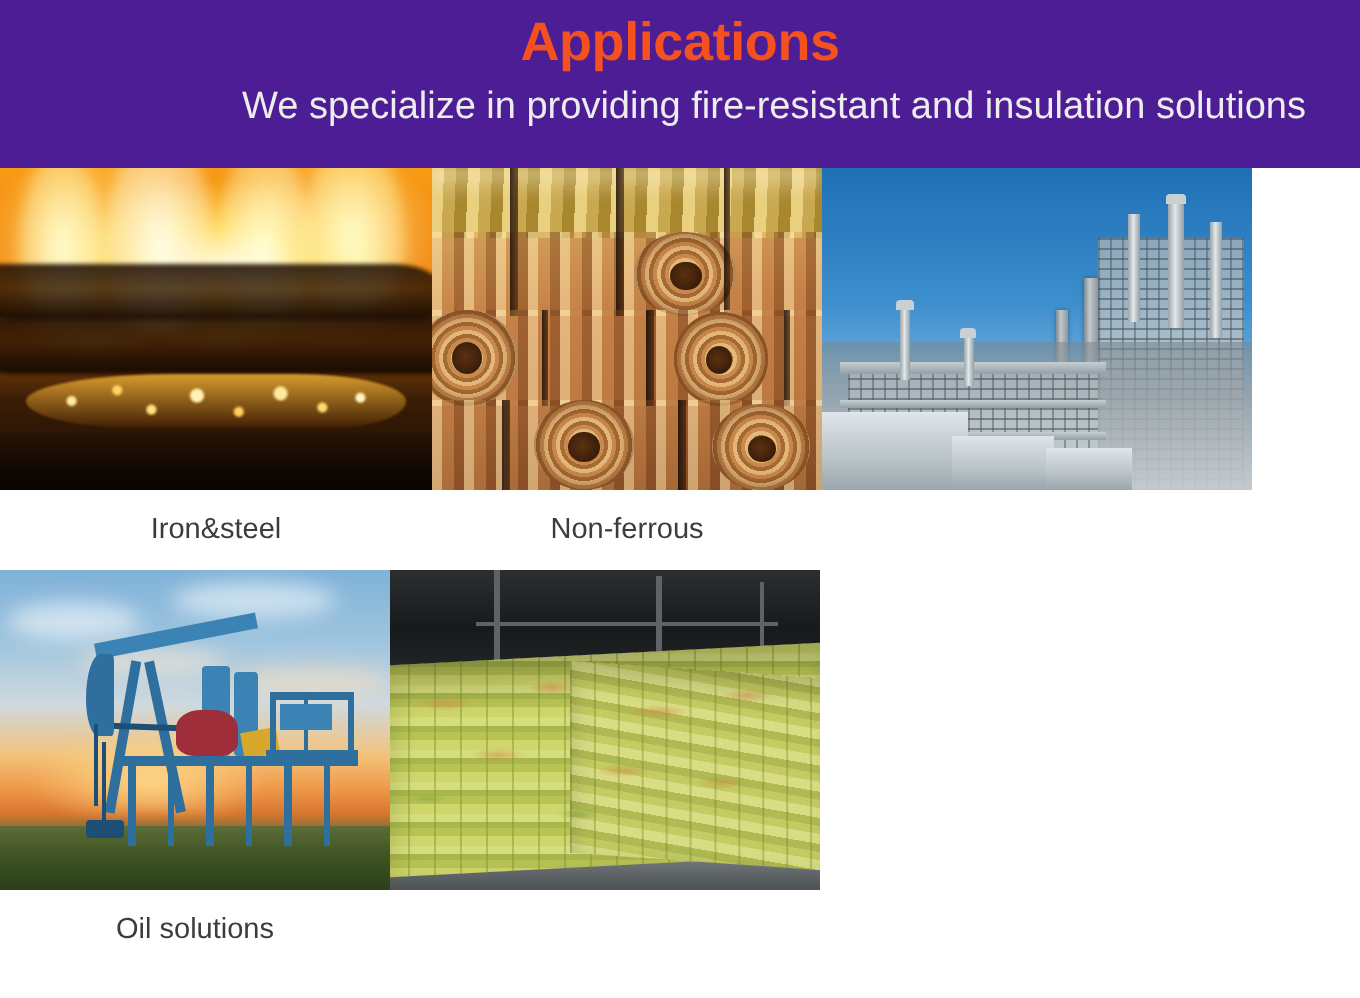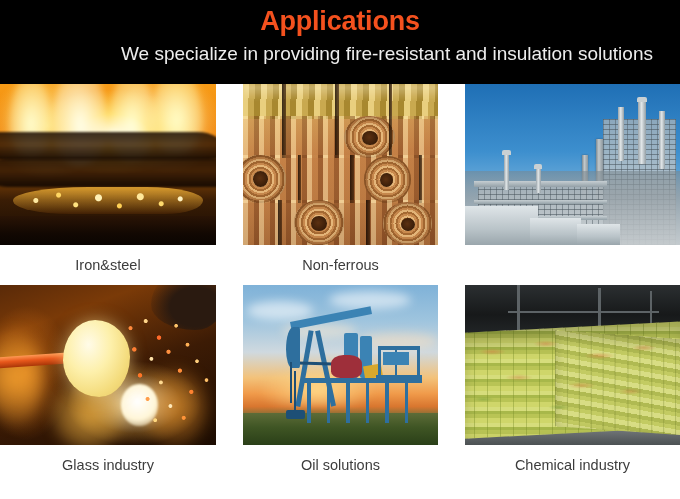--- a/index.html
+++ b/index.html
@@ -12,21 +12,21 @@
     height: 499px;
     overflow: hidden;
     font-family: "Liberation Sans", sans-serif;
     -webkit-font-smoothing: antialiased;
   }
 
   
   .header {
     width: 680px;
     height: 84px;
-    background: #000000;
+    background: #4c1d95;
     position: relative;
     box-sizing: border-box;
     overflow: hidden;
   }
   .header-title {
     position: absolute;
     top: 5px;
     left: 0;
     width: 680px;
     text-align: center;
@@ -50,21 +50,21 @@
   }
 
   
   .grid {
     width: 680px;
     position: relative;
   }
   .row {
     display: flex;
     width: 680px;
-    justify-content: space-between;
+    justify-content: flex-start;
     box-sizing: border-box;
   }
   .row-1 { height: 201px; }
   .row-2 { height: 201px; }
 
   .cell {
     position: relative;
     box-sizing: border-box;
   }
   .cell-a { width: 216px; }
@@ -442,35 +442,20 @@
           <div class="lowbuild" style="left:0;bottom:0;width:34%;height:24%;"></div>
           <div class="lowbuild" style="left:30%;bottom:0;width:24%;height:17%;"></div>
           <div class="lowbuild" style="left:52%;bottom:0;width:20%;height:13%;"></div>
         </div>
       </div>
     </div>
   </div>
 
   <div class="row row-2">
 
-    <div class="cell cell-a">
-      <div class="thumb">
-        <div class="art glass">
-          <div class="gflare gf1"></div>
-          <div class="gflare gf2"></div>
-          <div class="gflare gf3"></div>
-          <div class="gdark"></div>
-          <div class="gwhite"></div>
-          <div class="gpipe"></div>
-          <div class="gblob"></div>
-          <div class="sparks"></div>
-        </div>
-      </div>
-      <div class="caption">Glass industry</div>
-    </div>
 
     <div class="cell cell-b">
       <div class="thumb">
         <div class="art oil">
           <div class="cloud c1"></div>
           <div class="cloud c2"></div>
           <div class="cloud c3"></div>
           <div class="cloud c4"></div>
           <div class="sunglow"></div>
           <div class="ground"></div>
@@ -519,16 +504,15 @@
           <div class="roof-beam" style="left:24%;top:0;width:1.4%;height:30%;"></div>
           <div class="roof-beam" style="left:62%;top:2%;width:1.2%;height:28%;"></div>
           <div class="roof-beam" style="left:86%;top:4%;width:1.2%;height:26%;"></div>
           <div class="roof-beam" style="left:20%;top:16%;width:70%;height:1.2%;"></div>
           <div class="chemfloor"></div>
           <div class="bagwall"></div>
           <div class="bagwall2"></div>
           <div class="bagtints"></div>
         </div>
       </div>
-      <div class="caption">Chemical industry</div>
     </div>
   </div>
 </div>
 
 </body></html>

